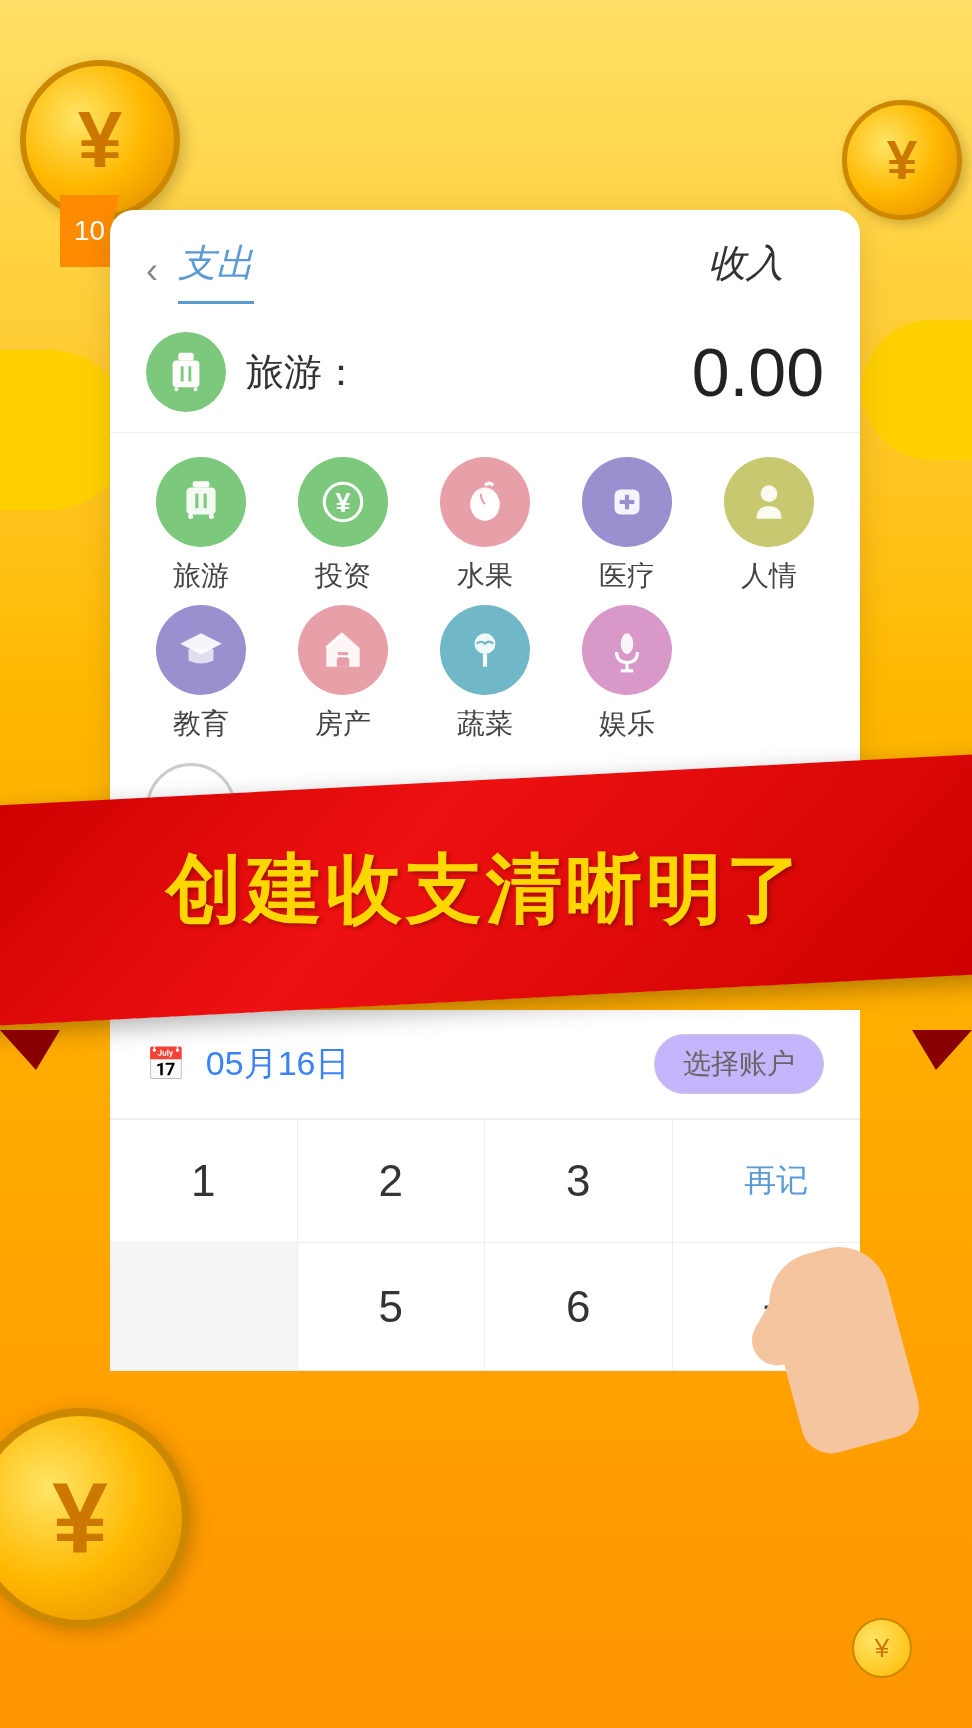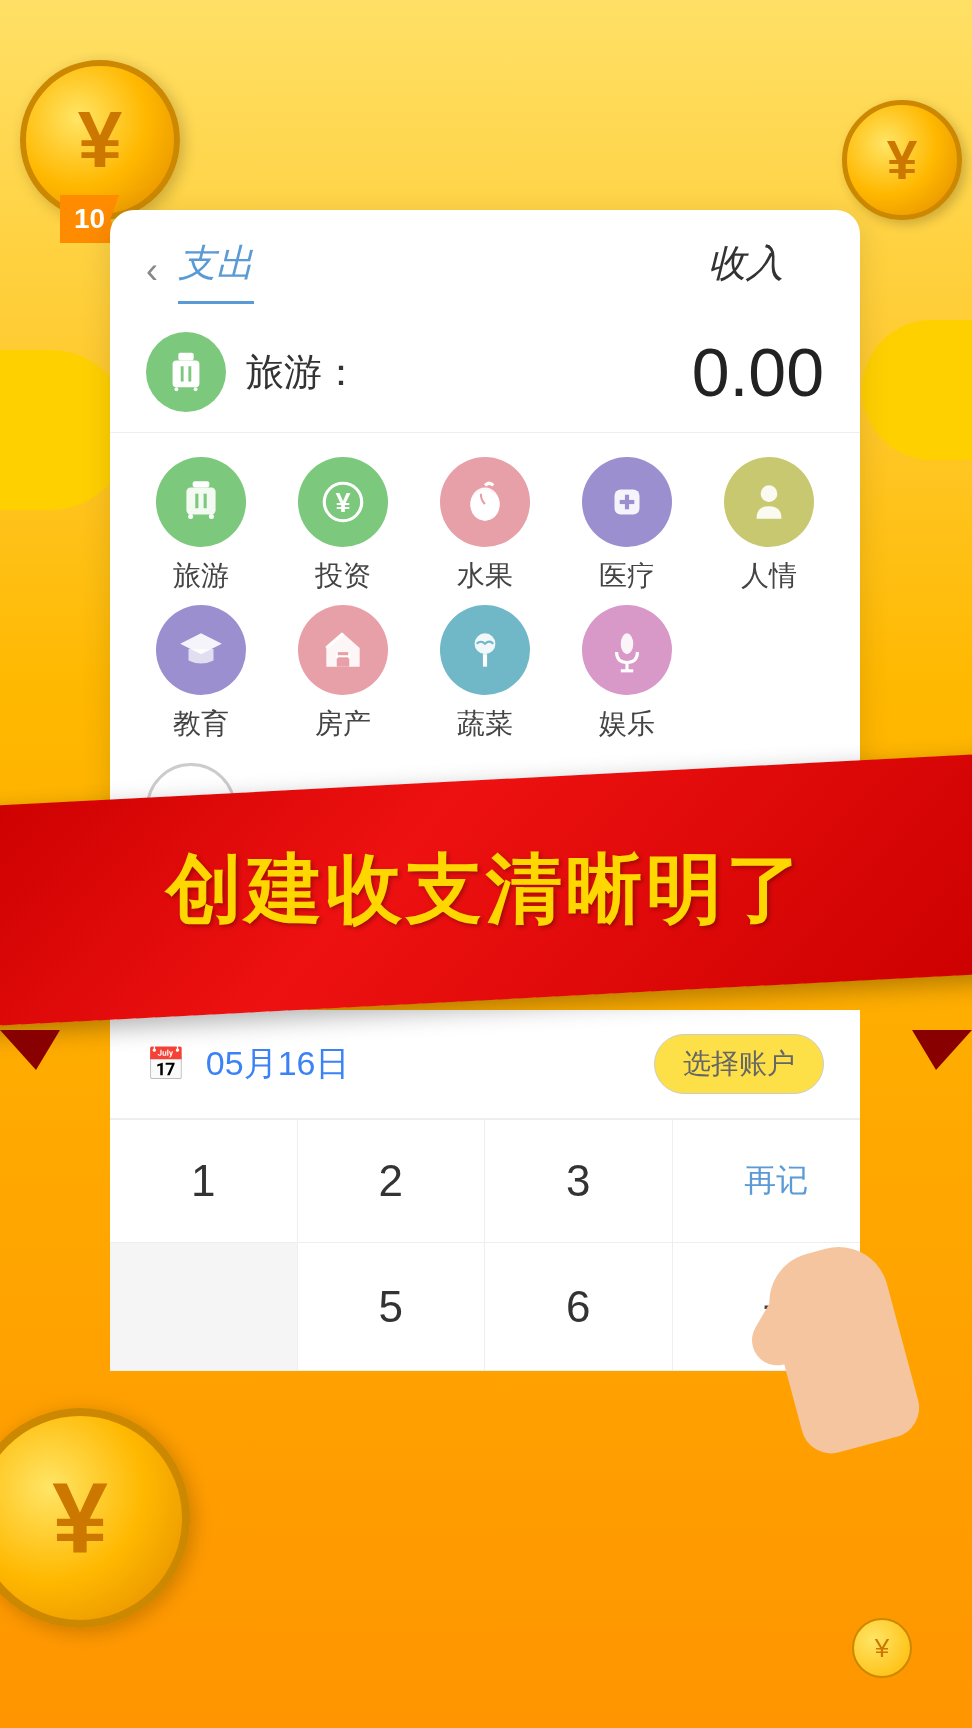--- a/index.html
+++ b/index.html
@@ -35,22 +35,22 @@
       display: flex; align-items: center; justify-content: center;
       font-size: 55px; color: #CC7700; font-weight: bold;
       box-shadow: 4px 4px 12px rgba(0,0,0,0.2);
       z-index: 1;
     }
     .bg-tag {
       position: absolute;
       top: 195px; left: 60px;
       background: #FF8C00;
       color: white;
-      font-size: 28px; font-weight: bold;
-      padding: 8px 14px;
+      font-size: 28px; font-weight: normal;
+      padding: 20px 14px;
       clip-path: polygon(0 0, 100% 0, 85% 50%, 100% 100%, 0 100%);
       z-index: 1;
     }
     .bg-coin-bl {
       position: absolute;
       bottom: 100px; left: -30px;
       width: 220px; height: 220px;
       border-radius: 50%;
       background: radial-gradient(circle at 35% 35%, #FFE566, #FFB800, #E08800);
       border: 8px solid #CC8800;
@@ -252,21 +252,21 @@
     }
     .cal-icon { font-size: 32px; color: #888; }
     .date-text { font-size: 34px; color: #3b82f6; }
     .account-btn {
       margin-left: auto;
       border: 1px solid #ccc;
       border-radius: 30px;
       padding: 10px 28px;
       font-size: 28px;
       color: #666;
-      background: #fde047;
+      background: #c4b5fd;
       cursor: pointer;
     }
 
     
     .numpad {
       display: grid;
       grid-template-columns: repeat(4, 1fr);
       border-top: 1px solid #eee;
     }
     .numpad-key {

